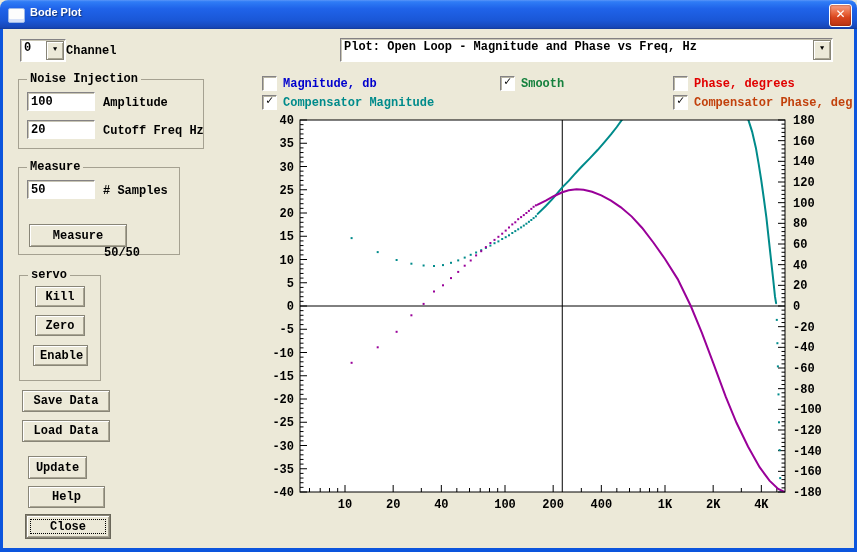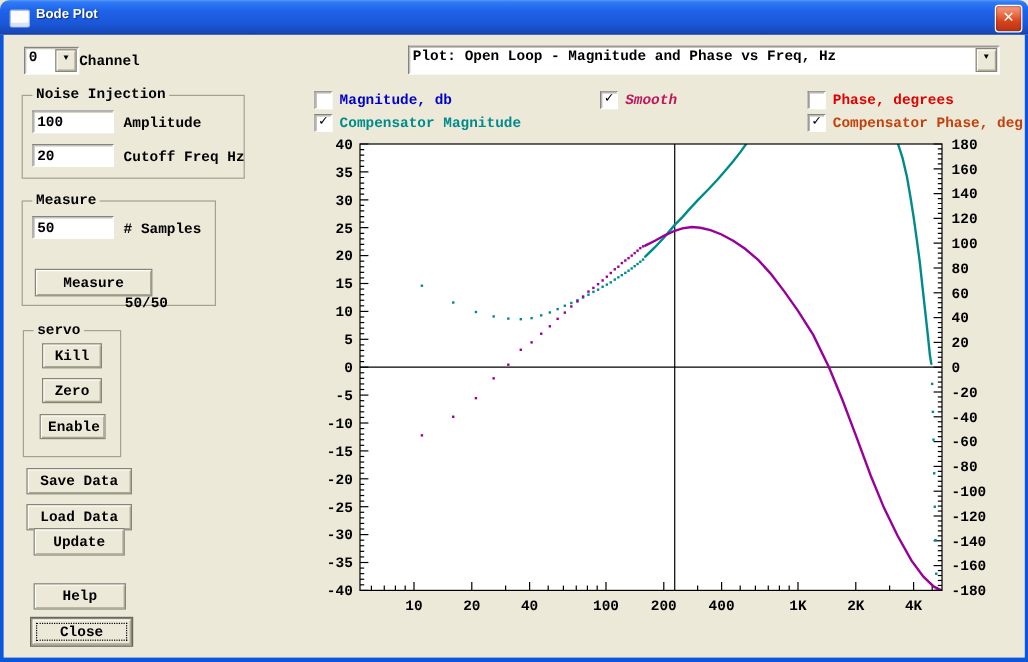--- a/index.html
+++ b/index.html
@@ -83,35 +83,35 @@
 
   <div class="group" style="left:19px;top:275px;width:80px;height:104px;">
     <span class="legend">servo</span>
   </div>
   <button class="btn" style="left:35px;top:286px;width:50px;height:21px;">Kill</button>
   <button class="btn" style="left:35px;top:315px;width:50px;height:21px;">Zero</button>
   <button class="btn" style="left:33px;top:345px;width:55px;height:21px;">Enable</button>
 
   <button class="btn" style="left:22px;top:390px;width:88px;height:22px;">Save Data</button>
   <button class="btn" style="left:22px;top:420px;width:88px;height:22px;">Load Data</button>
-  <button class="btn" style="left:28px;top:440px;width:76px;height:23px;">Update</button>
+  <button class="btn" style="left:28px;top:456px;width:59px;height:23px;">Update</button>
   <button class="btn" style="left:28px;top:486px;width:77px;height:22px;">Help</button>
   <button class="btn" style="left:26px;top:515px;width:84px;height:23px;outline:1px dotted #000;outline-offset:-5px;box-shadow:inset 1px 1px 0 #fff,inset -1px -1px 0 #a9a593,0 0 0 1px #6a675a;">Close</button>
 
   <div class="cbrow" style="left:262px;top:76px;">
     <span class="cbbox"></span>
     <span style="color: rgb(0, 0, 205);">Magnitude, db</span>
   </div>
   <div class="cbrow" style="left:262px;top:95px;">
     <span class="cbbox">✓</span>
     <span style="color: rgb(0, 139, 139);">Compensator Magnitude</span>
   </div>
   <div class="cbrow" style="left:500px;top:76px;">
     <span class="cbbox">✓</span>
-    <span style="color: #be185d; font-style: italic;">Smooth</span>
+    <span style="color: #15803d;">Smooth</span>
   </div>
   <div class="cbrow" style="left:673px;top:76px;">
     <span class="cbbox"></span>
     <span style="color: rgb(225, 0, 0);">Phase, degrees</span>
   </div>
   <div class="cbrow" style="left:673px;top:95px;">
     <span class="cbbox">✓</span>
     <span style="color: #c2410c;">Compensator Phase, deg</span>
   </div>
 

